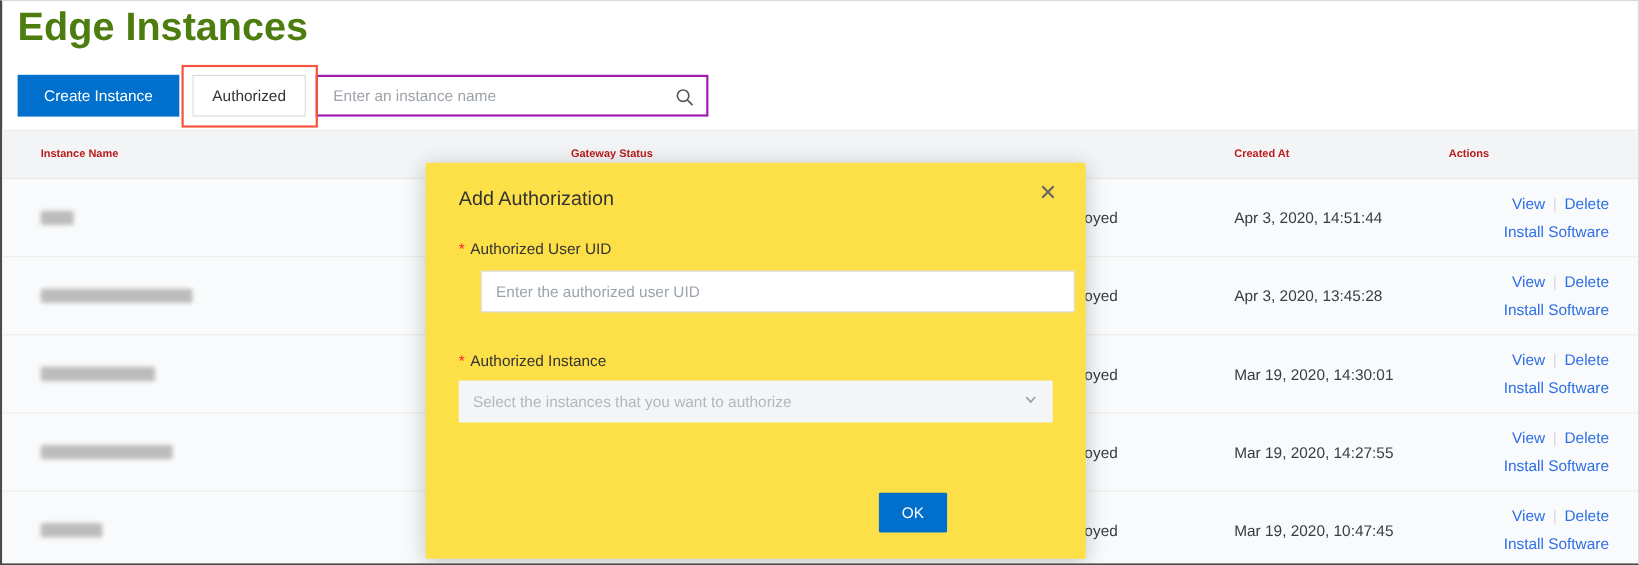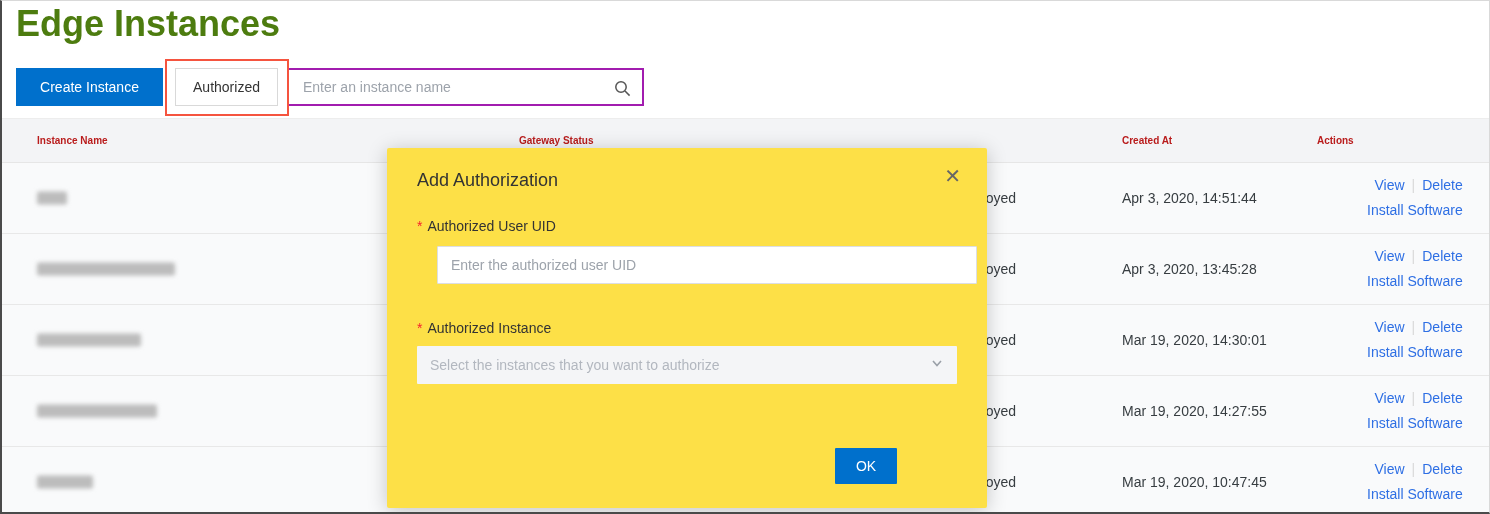--- a/index.html
+++ b/index.html
@@ -49,21 +49,21 @@
   .req{color:#f5222d;margin-right:5px;}
   .uid-input{position:absolute;left:30px;top:98px;width:540px;height:38px;box-sizing:border-box;
     border:1px solid #dcdee3;border-radius:1px;padding:0 13px;font-size:14px;color:#333;
     font-family:inherit;outline:none;margin-left:20px;}
   .uid-input::placeholder{color:#9da3ab;}
   .select{position:absolute;left:30px;top:198px;width:540px;height:38px;box-sizing:border-box;
     background:#f4f5f7;border-radius:1px;display:flex;align-items:center;justify-content:space-between;
     padding:0 13px;cursor:pointer;gap:48px;}
   .select-placeholder{font-size:14px;color:#b2b7bf;}
   .btn-ok{position:absolute;left:412px;top:300px;width:62px;height:36px;
-    background:var(--brand-blue,#0070cc);color:#fff;border:none;border-radius:1px;margin-left:36px;}
+    background:var(--brand-blue,#0070cc);color:#fff;border:none;border-radius:1px;}
   .btn-cancel{position:absolute;left:482px;top:300px;width:88px;height:36px;
     background:#fff;color:#333;border:1px solid #d9d9d9;border-radius:1px;}
 </style>
 </head>
 <body>
 
 <div class="screen">
 
   <div class="page-title">Edge Instances</div>
 

